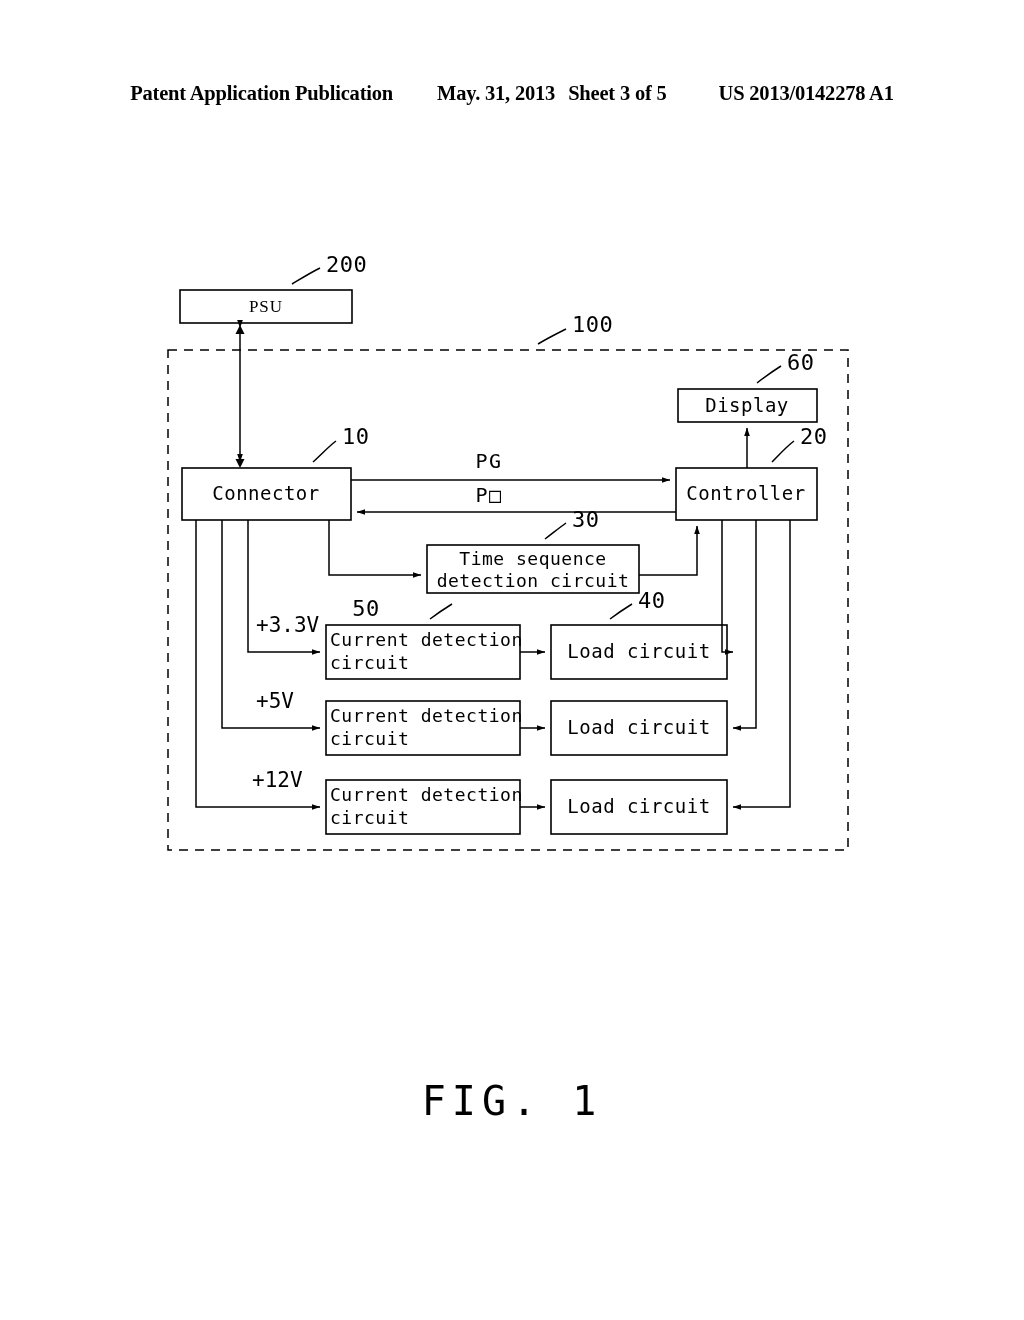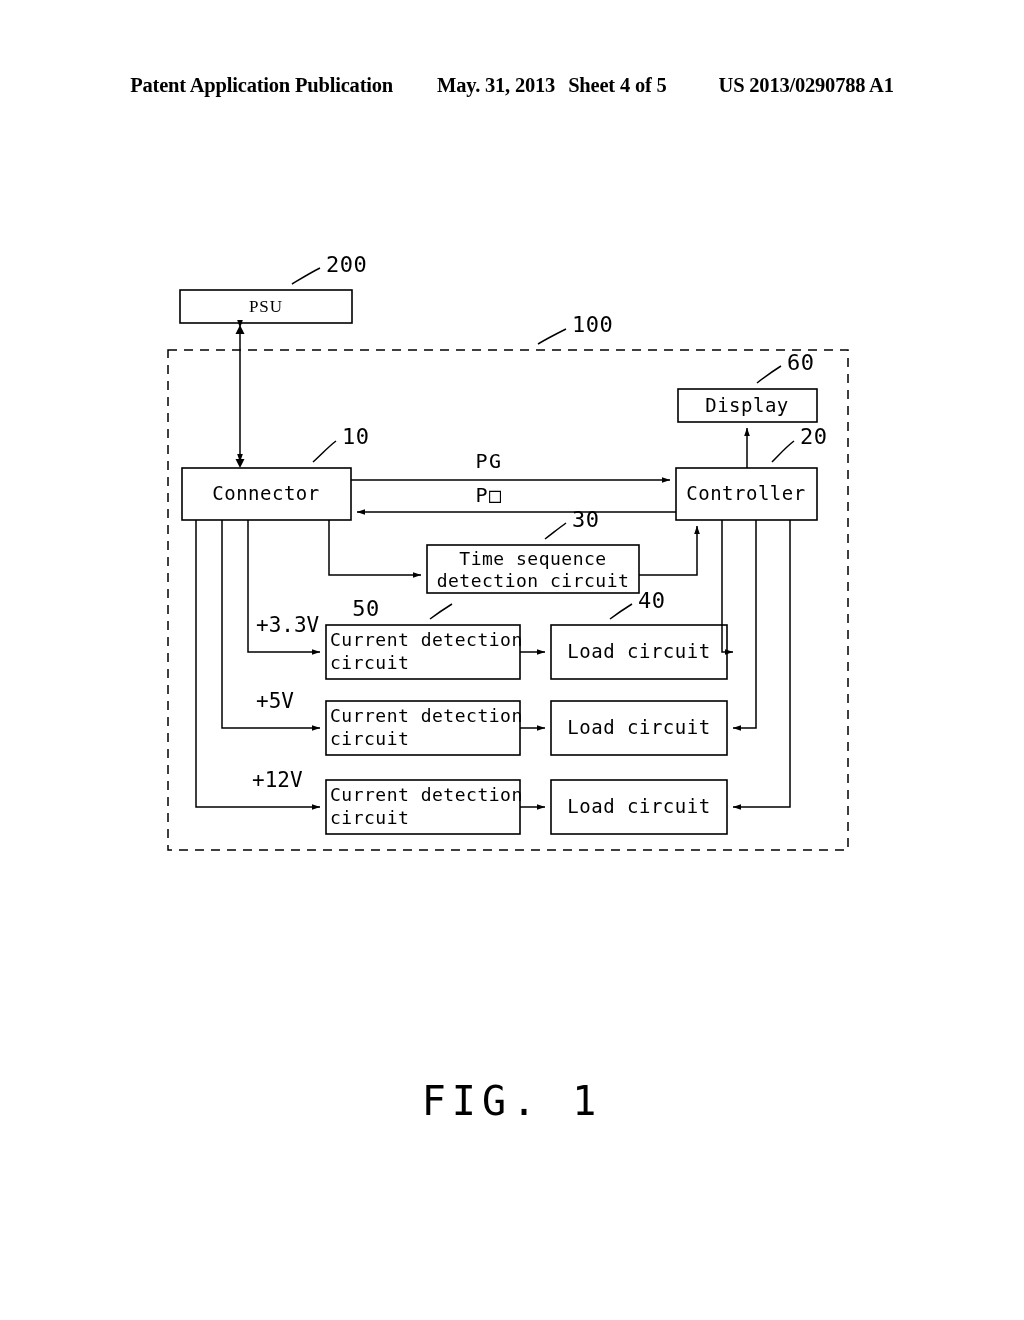--- a/index.html
+++ b/index.html
@@ -14,21 +14,21 @@
     position: relative;
     font-family: "Liberation Serif", "DejaVu Serif", serif;
     color: #000000;
     overflow: hidden;
   }
 
   
   #page-header {
     position: absolute;
     left: 0;
-    top: 74px;
+    top: 82px;
     width: 1024px;
     height: 34px;
     display: flex;
     align-items: baseline;
     justify-content: center;
     font-family: "Liberation Serif", "DejaVu Serif", serif;
     font-weight: bold;
     font-size: 20.5px;
     letter-spacing: -0.2px;
     white-space: nowrap;
@@ -101,22 +101,22 @@
   .box { fill: none; stroke: #000000; stroke-width: 1.6; }
   .wire { stroke: #000000; stroke-width: 1.5; fill: none; }
   .boundary { fill: none; stroke: #000000; stroke-width: 1.5; stroke-dasharray: 9 7; }
 </style>
 </head>
 <body>
 
 <div id="page-header">
   <span class="hdr-title">Patent Application Publication</span>
   <span class="hdr-date">May. 31, 2013</span>
-  <span class="hdr-sheet">Sheet 4 of 5</span>
-  <span class="hdr-pub">US 2013/0290788 A1</span>
+  <span class="hdr-sheet">Sheet 3 of 5</span>
+  <span class="hdr-pub">US 2013/0142278 A1</span>
 </div>
 
 <div id="figure-area">
   <svg class="diagram" viewBox="0 0 1024 1320">
     <defs>
       <marker id="arw" markerWidth="9" markerHeight="9" refX="8.2" refY="3.1" orient="auto" markerUnits="userSpaceOnUse">
         <path d="M0,0.2 L8.4,3.1 L0,6 z" fill="#000000"></path>
       </marker>
       <marker id="arwS" markerWidth="9" markerHeight="9" refX="8.2" refY="3.1" orient="auto" markerUnits="userSpaceOnUse">
         <path d="M0,0.2 L8.4,3.1 L0,6 z" fill="#000000"></path>

